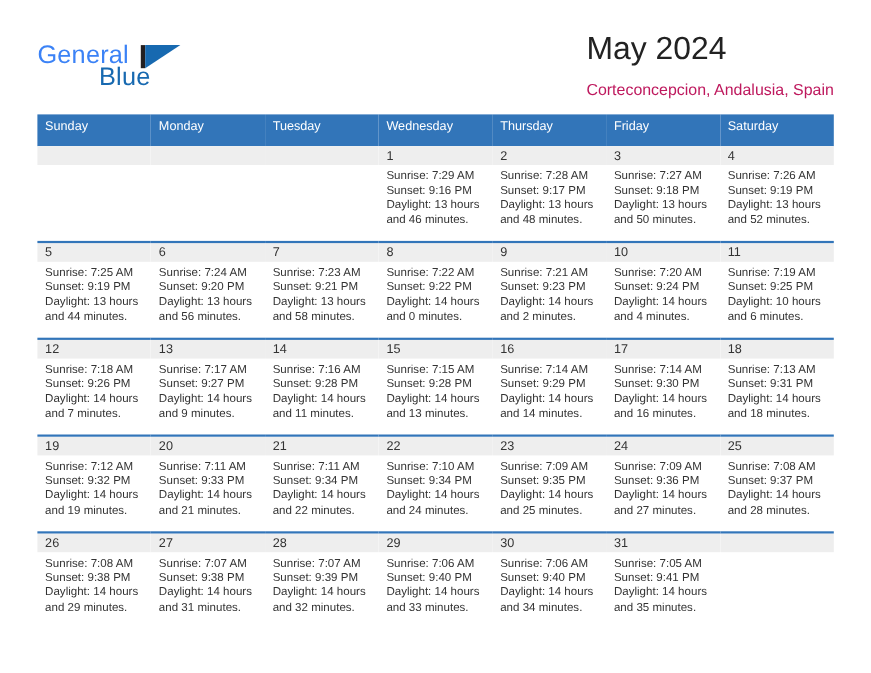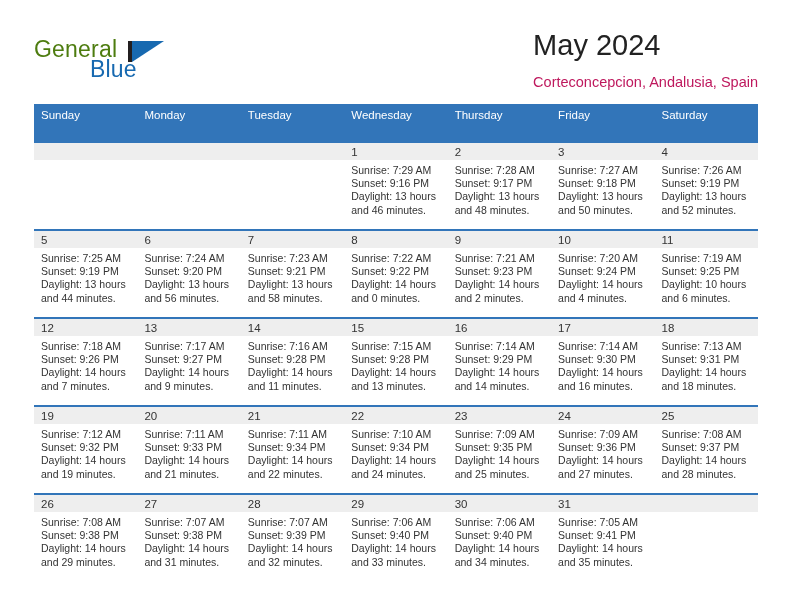--- a/index.html
+++ b/index.html
@@ -35,21 +35,21 @@
     top: 8px;
     width: 230px;
     height: 52px;
   }
   .brand-general {
     position: absolute;
     left: 0;
     top: 0;
     font-size: 23px;
     letter-spacing: 0.2px;
-    color: #4d7c0f;
+    color: #3b82f6;
     font-family: "Liberation Sans", sans-serif;
   }
   .brand-blue {
     position: absolute;
     left: 56px;
     top: 20px;
     font-size: 23px;
     letter-spacing: 0.2px;
     color: #1769b0;
     font-family: "Liberation Sans", sans-serif;
@@ -107,21 +107,21 @@
     width: 724px;
     border-collapse: collapse;
     table-layout: fixed;
   }
   .calendar th {
     background: #3275b9;
     color: #ffffff;
     font-size: 11.5px;
     font-weight: normal;
     text-align: left;
-    padding: 5px 0 22px 7px;
+    padding: 5px 0 12px 7px;
     height: 11px;
     border: none;
   }
   .calendar td {
     vertical-align: top;
     padding: 0;
     width: 103.43px;
     border: none;
     border-top: 2px solid #3275b9;
     background: #ffffff;

